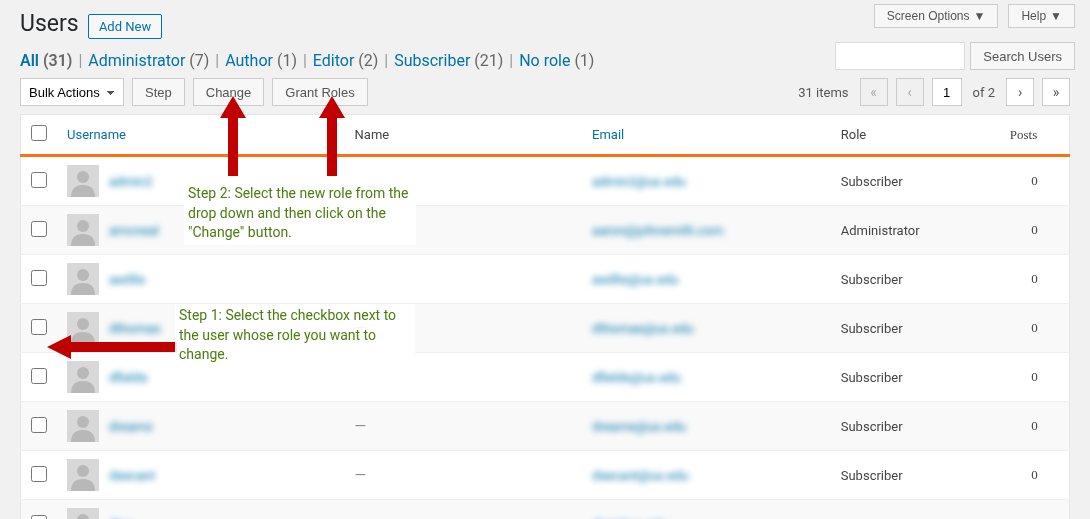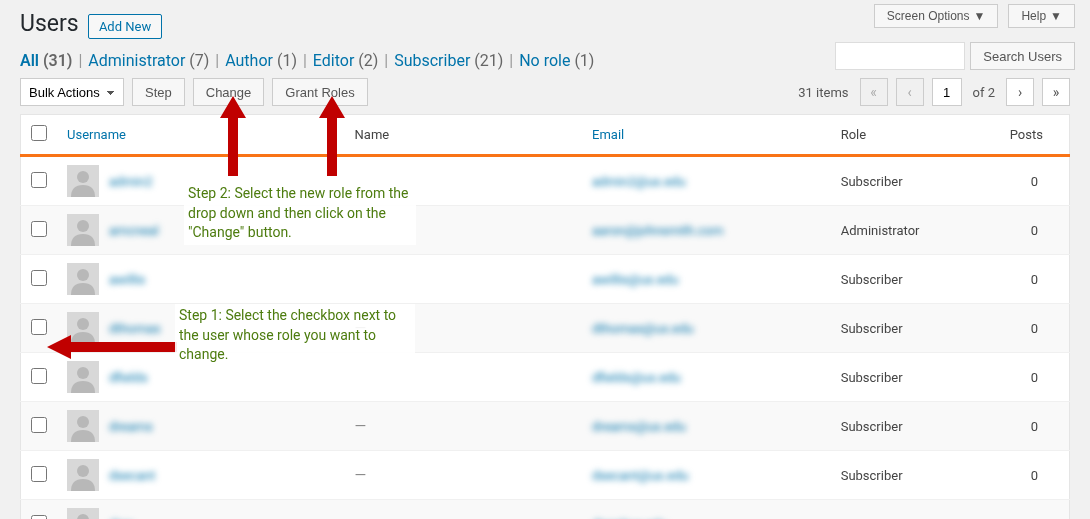--- a/index.html
+++ b/index.html
@@ -31,21 +31,21 @@
 table.wp-list th.sortable a { color: #0073aa; text-decoration: none; }
 table.wp-list td { padding: 8px 10px; font-size: 13px; vertical-align: middle; }
 table.wp-list tbody tr { border-bottom: 1px solid #f0f0f0; }
 table.wp-list tbody tr:nth-child(odd) { background: #fff; }
 table.wp-list tbody tr:nth-child(even) { background: #f9f9f9; }
 .col-cb { width: 30px; }
 .col-username { width: 290px; }
 .col-name { width: 240px; }
 .col-email { width: 250px; }
 .col-role { width: 170px; }
-.col-posts { width: 70px; text-align: center; }
+.col-posts { width: 70px; text-align: center; font-family: Liberation Serif, serif; }
 .user-cell { display: flex; align-items: center; gap: 10px; }
 .avatar { width: 32px; height: 32px; background: #d8d8d8; display: flex; align-items: center; justify-content: center; }
 .avatar svg { width: 32px; height: 32px; fill: #b0b0b0; }
 .blur-text { color: #0073aa; filter: blur(3px); display: inline-block; }
 .blur-email { color: #0073aa; filter: blur(3px); display: inline-block; }
 input[type=checkbox] { width: 16px; height: 16px; cursor: pointer; border: 1px solid #b4b9be; }
 .dash { color: #888; font-size: 15px; }
 .annotation { position: absolute; color: #4d7c0f; font-size: 14px; background: rgba(255,255,255,0.9); padding: 2px 4px; line-height: 1.4; z-index: 10; }
 .arrow { position: absolute; z-index: 9; }
 .arrow-up svg { fill: #c00000; }

